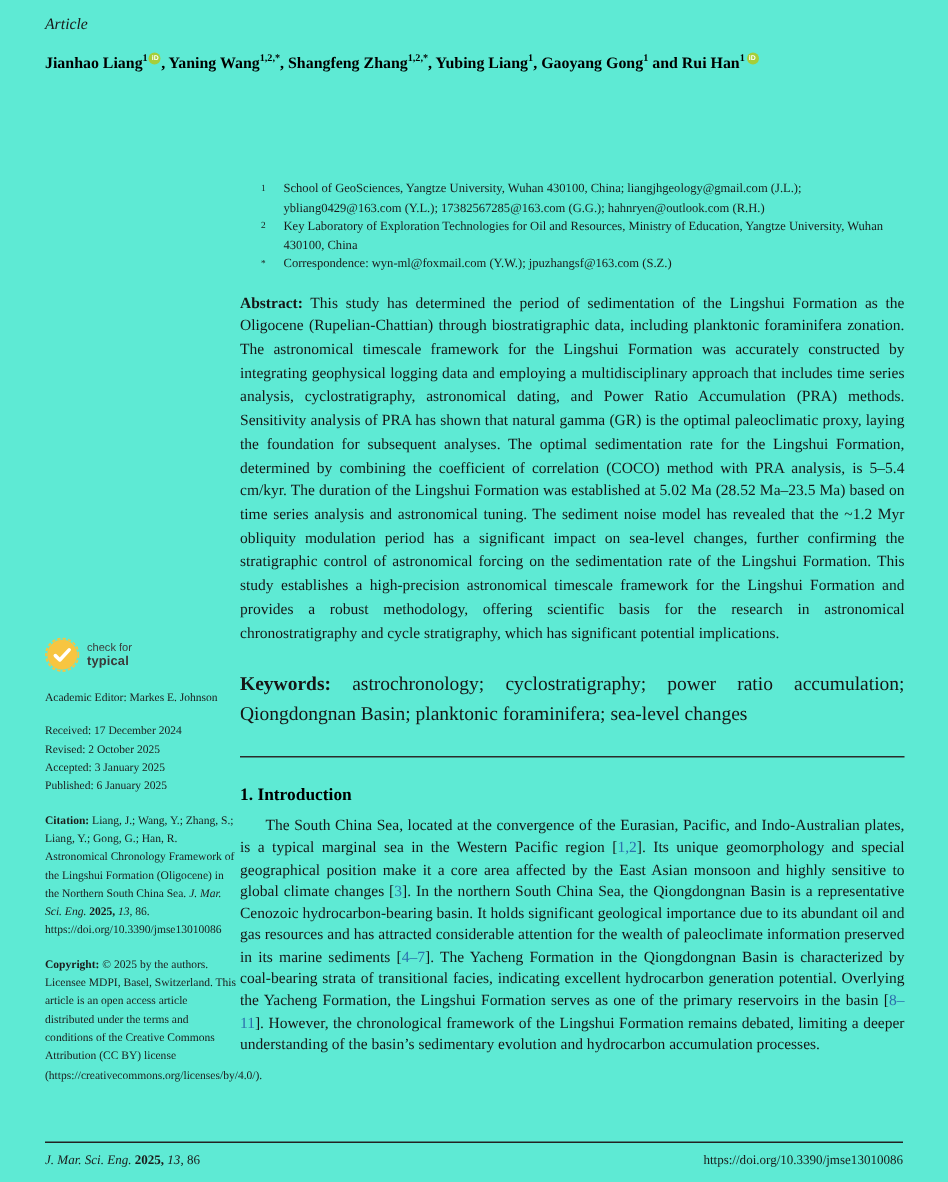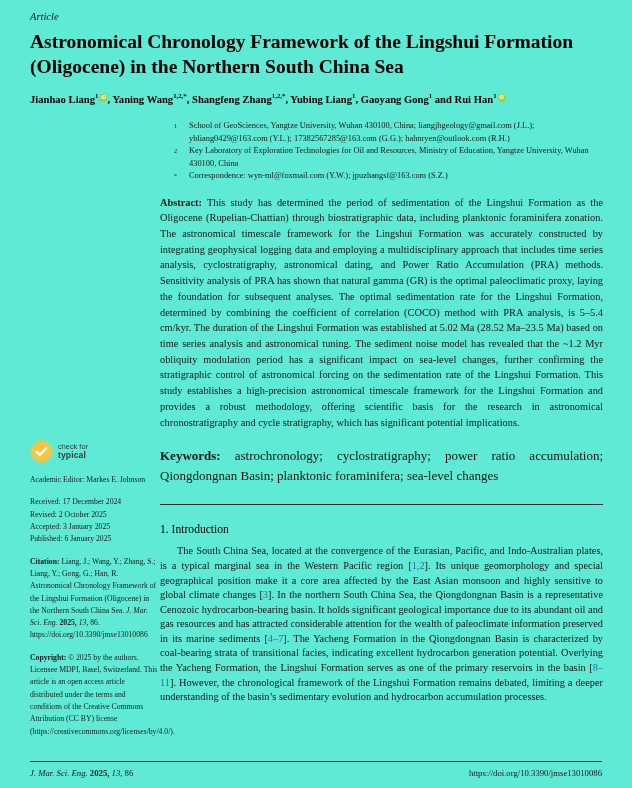--- a/index.html
+++ b/index.html
@@ -28,26 +28,26 @@
   .affiliations { margin-left:14px; font-size:8.4px; line-height:1.49; color:#1a1a1a; }
   .aff-row { display:flex; }
   .aff-marker { flex:0 0 15px; font-size:6.2px; padding-top:1px; }
   .aff-text { flex:1; }
 
   .abstract { margin:12px 0 0 0; font-size:10.35px; line-height:1.52; text-align:justify; }
   .keywords { margin:16px 0 0 0; font-size:13px; line-height:1.5; text-align:justify; }
   .lbl { font-weight:bold; }
 
   .rule { border:none; border-top:1px solid #2b2b2b; margin:19px 0 0 0; }
-  .section-heading { margin:18px 0 0 0; font-size:11.6px; font-weight:normal; color:#000; }
+  .section-heading { margin:18px 0 0 0; font-size:11.6px; font-weight:bold; color:#000; }
   .intro { margin:8px 0 0 0; font-size:10.35px; line-height:1.41; text-align:justify; text-indent:17px; }
   .ref { color:#2d70ad; cursor:pointer; }
 
   
-  .sidebar { position:absolute; left:30px; top:440px; width:128px; font-size:7.7px; line-height:1.6; color:#1c1c1c; }
+  .sidebar { position:absolute; left:30px; top:425px; width:128px; font-size:7.7px; line-height:1.6; color:#1c1c1c; }
   .badge { display:flex; align-items:center; gap:5px; margin:0 0 11px 0; cursor:pointer; }
   .badge-text { font-family:"Liberation Sans", sans-serif; color:#3a3a3a; font-size:7.4px; line-height:1.12; }
   .badge-text .l2 { font-weight:bold; font-size:8.6px; letter-spacing:0.1px; }
   .sidebar p { margin:0 0 10px 0; }
   .sidebar .dates { margin:0 0 10px 0; }
   .it { font-style:italic; }
   .bd { font-weight:bold; }
 
   
   .footer {
@@ -57,21 +57,20 @@
     font-size:8.7px; color:#1a1a1a;
   }
 </style>
 </head>
 <body>
 
 <div class="page">
 
   <div class="header">
     <div class="article-type">Article</div>
-    <h1 class="title">Astronomical Chronology Framework of the Lingshui Formation (Oligocene) in the Northern South China Sea</h1>
     <div class="authors"><span><span>Jianhao Liang</span><sup>1</sup><span class="orcid">iD</span><span>, </span></span><span><span>Yaning Wang</span><sup>1,2,*</sup><span>, </span></span><span><span>Shangfeng Zhang</span><sup>1,2,*</sup><span>, </span></span><span><span>Yubing Liang</span><sup>1</sup><span>, </span></span><span><span>Gaoyang Gong</span><sup>1</sup><span> and </span></span><span><span>Rui Han</span><sup>1</sup><span class="orcid">iD</span></span>
     </div>
   </div>
 
   <div class="sidebar">
     <div class="badge">
       <span style="line-height:0;">
         <svg width="23" height="23" viewBox="0 0 24 24">
           <circle cx="12" cy="12" r="10.4" fill="#f7c540"></circle>
           <circle cx="12" cy="12" r="11.3" fill="none" stroke="#f7c540" stroke-width="1.3" stroke-dasharray="2.2 1.6"></circle>

